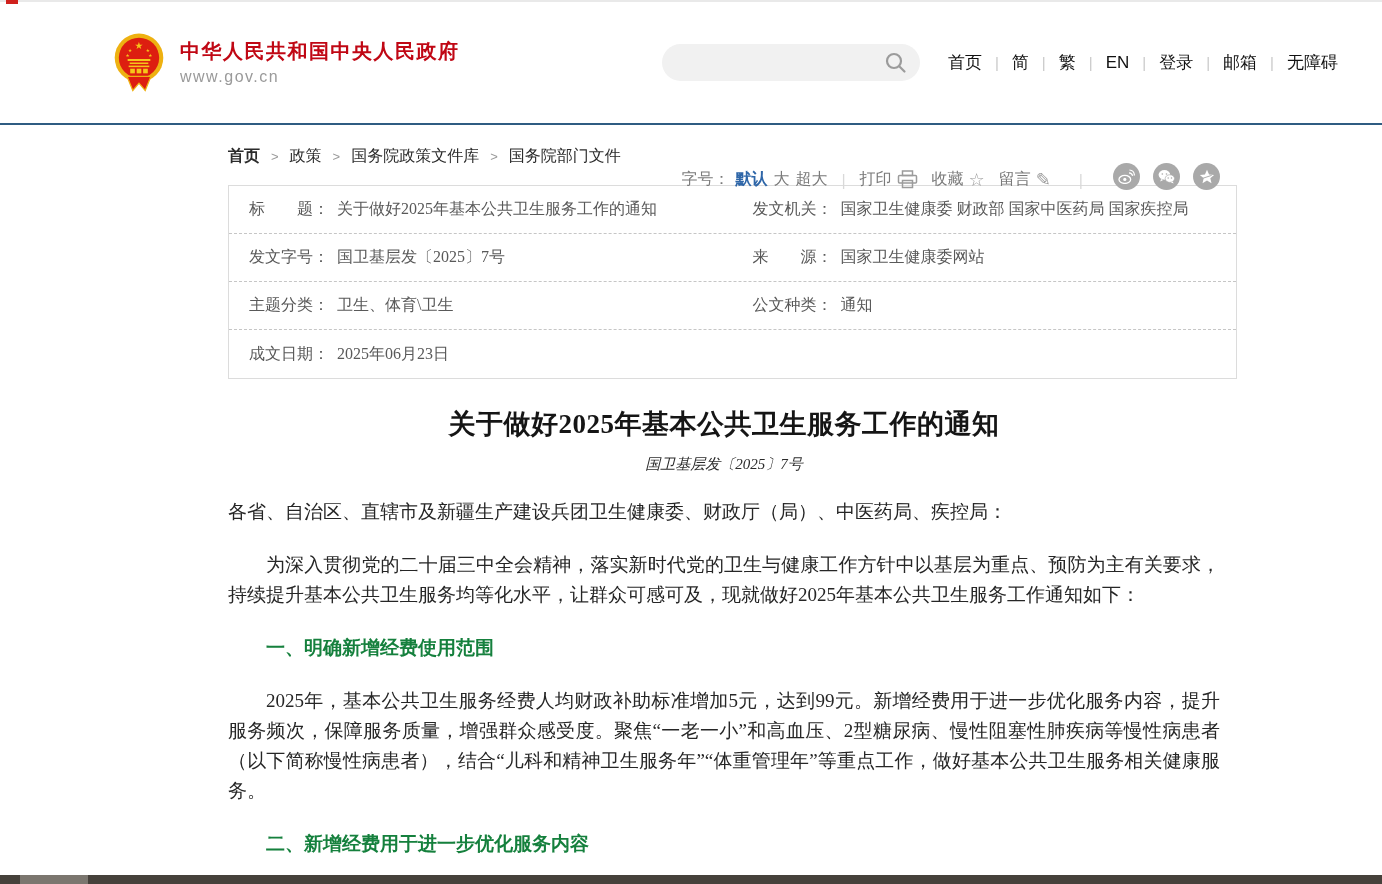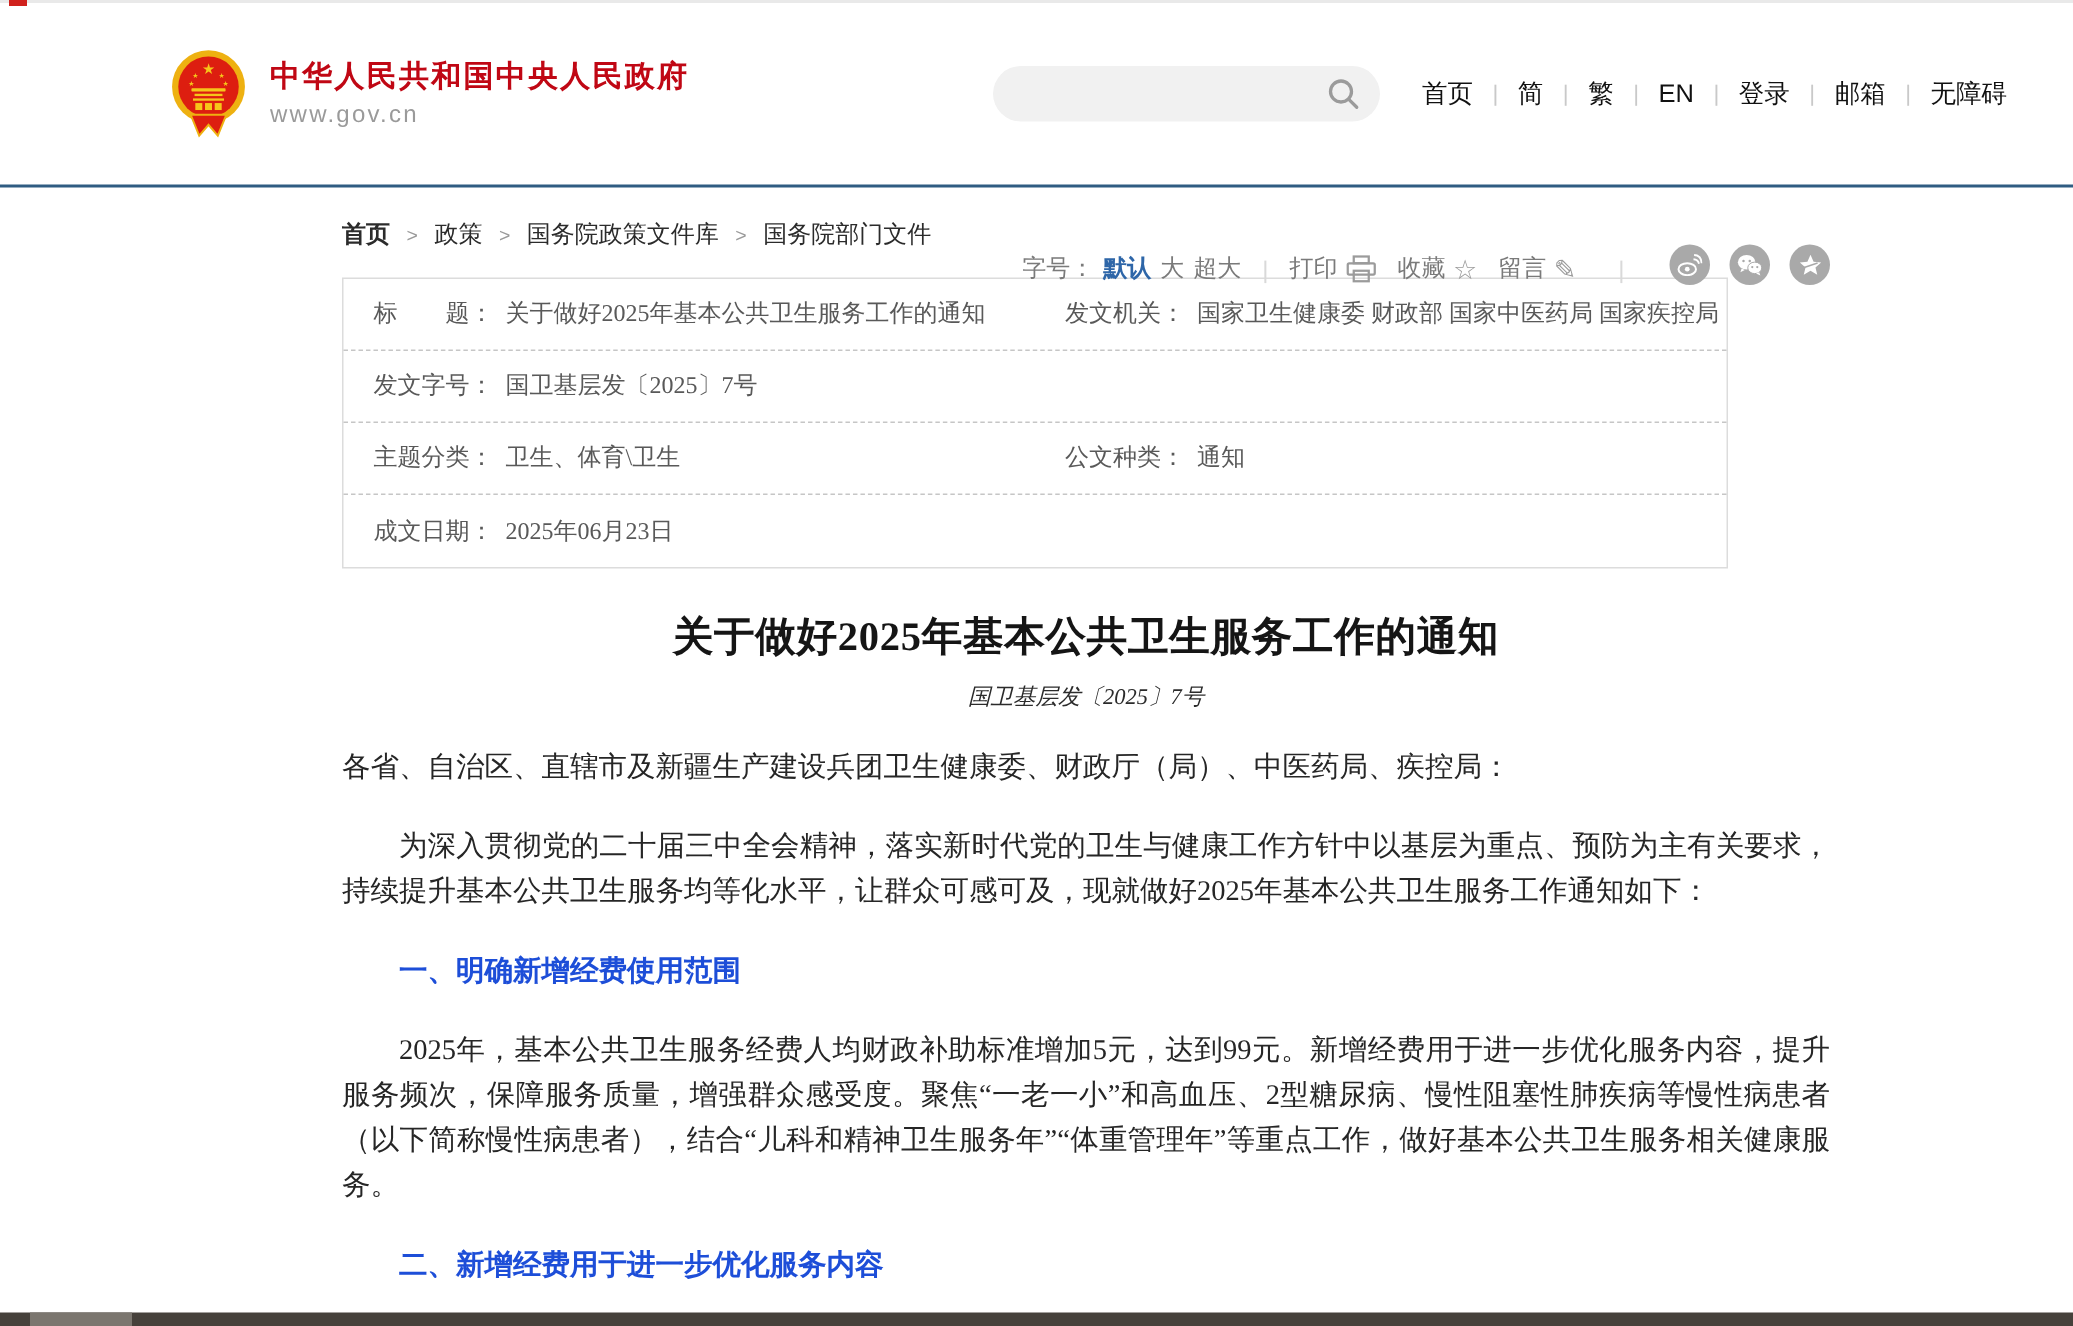--- a/index.html
+++ b/index.html
@@ -38,34 +38,34 @@
   .fs-option { margin-left:6px; cursor:pointer; color:#7a7a7a; }
   .fs-option.active { color:#2e66a8; font-weight:bold;margin-top:47px; }
   .tool-sep { color:#d9d9d9; margin:0 14px; }
   .tool-item { display:flex; align-items:center; gap:5px; cursor:pointer; color:#7a7a7a; margin-right:14px; }
   .tool-item:last-of-type { margin-right:0; }
   .glyph-icon { font-size:18px; color:#9b9b9b; line-height:1; }
   .share-group { display:flex; align-items:center; gap:13px; margin-left:16px; }
   .share-circle { width:27px; height:27px; border-radius:50%; background:#a9a9a9; display:flex; align-items:center; justify-content:center; cursor:pointer; }
 
   
-  .meta-box { width:924px; margin:16px 0 0 228px; border:1px solid #dcdcdc; font-family:"Liberation Serif","DejaVu Serif",serif; }
+  .meta-box { width:1009px; margin:16px 0 0 228px; border:1px solid #dcdcdc; font-family:"Liberation Serif","DejaVu Serif",serif; }
   .meta-row { display:flex; align-items:center; height:48px; border-bottom:1px dashed #c6c6c6; }
   .meta-row:last-child { border-bottom:none; }
   .meta-cell { width:50%; padding-left:20px; display:flex; font-size:16px; color:#595959; }
   .meta-label { white-space:pre; flex:0 0 auto; }
   .meta-value { margin-left:8px; }
 
   
   .article { width:992px; margin:0 0 0 228px; font-family:"Liberation Serif","DejaVu Serif",serif; }
   .article-title { text-align:center; font-size:27px; font-weight:bold; color:#151515; margin-top:27px; letter-spacing:0.5px; }
   .article-docno { text-align:center; font-size:15px; color:#2b2b2b; margin-top:13px; font-style:italic; }
   .para { font-size:19px; line-height:30px; color:#262626; margin-top:23px; text-align:justify; }
   .para.indent { text-indent:2em; }
-  .para.heading { font-weight:bold; color:#1d4ed8; text-indent:2em; }
+  .para.heading { font-weight:bold; color:#15803d; text-indent:2em; }
 
   
   .bottom-bar { position:absolute; left:0; bottom:0; width:1382px; height:9px; background:#46413b; }
   .bottom-thumb { position:absolute; left:20px; top:0; width:68px; height:9px; background:#7b766f; }
 </style>
 </head>
 <body>
 
 <div class="top-strip"></div>
 <div class="top-marker"></div>
@@ -205,20 +205,24 @@
     <div class="meta-cell">
       <span class="meta-label">发文机关：</span>
       <span class="meta-value">国家卫生健康委 财政部 国家中医药局 国家疾控局</span>
     </div>
   </div>
   <div class="meta-row">
     <div class="meta-cell">
       <span class="meta-label">发文字号：</span>
       <span class="meta-value">国卫基层发〔2025〕7号</span>
     </div>
+    <div class="meta-cell">
+      <span class="meta-label">来　　源：</span>
+      <span class="meta-value">国家卫生健康委网站</span>
+    </div>
   </div>
   <div class="meta-row">
     <div class="meta-cell">
       <span class="meta-label">主题分类：</span>
       <span class="meta-value">卫生、体育\卫生</span>
     </div>
     <div class="meta-cell">
       <span class="meta-label">公文种类：</span>
       <span class="meta-value">通知</span>
     </div>

